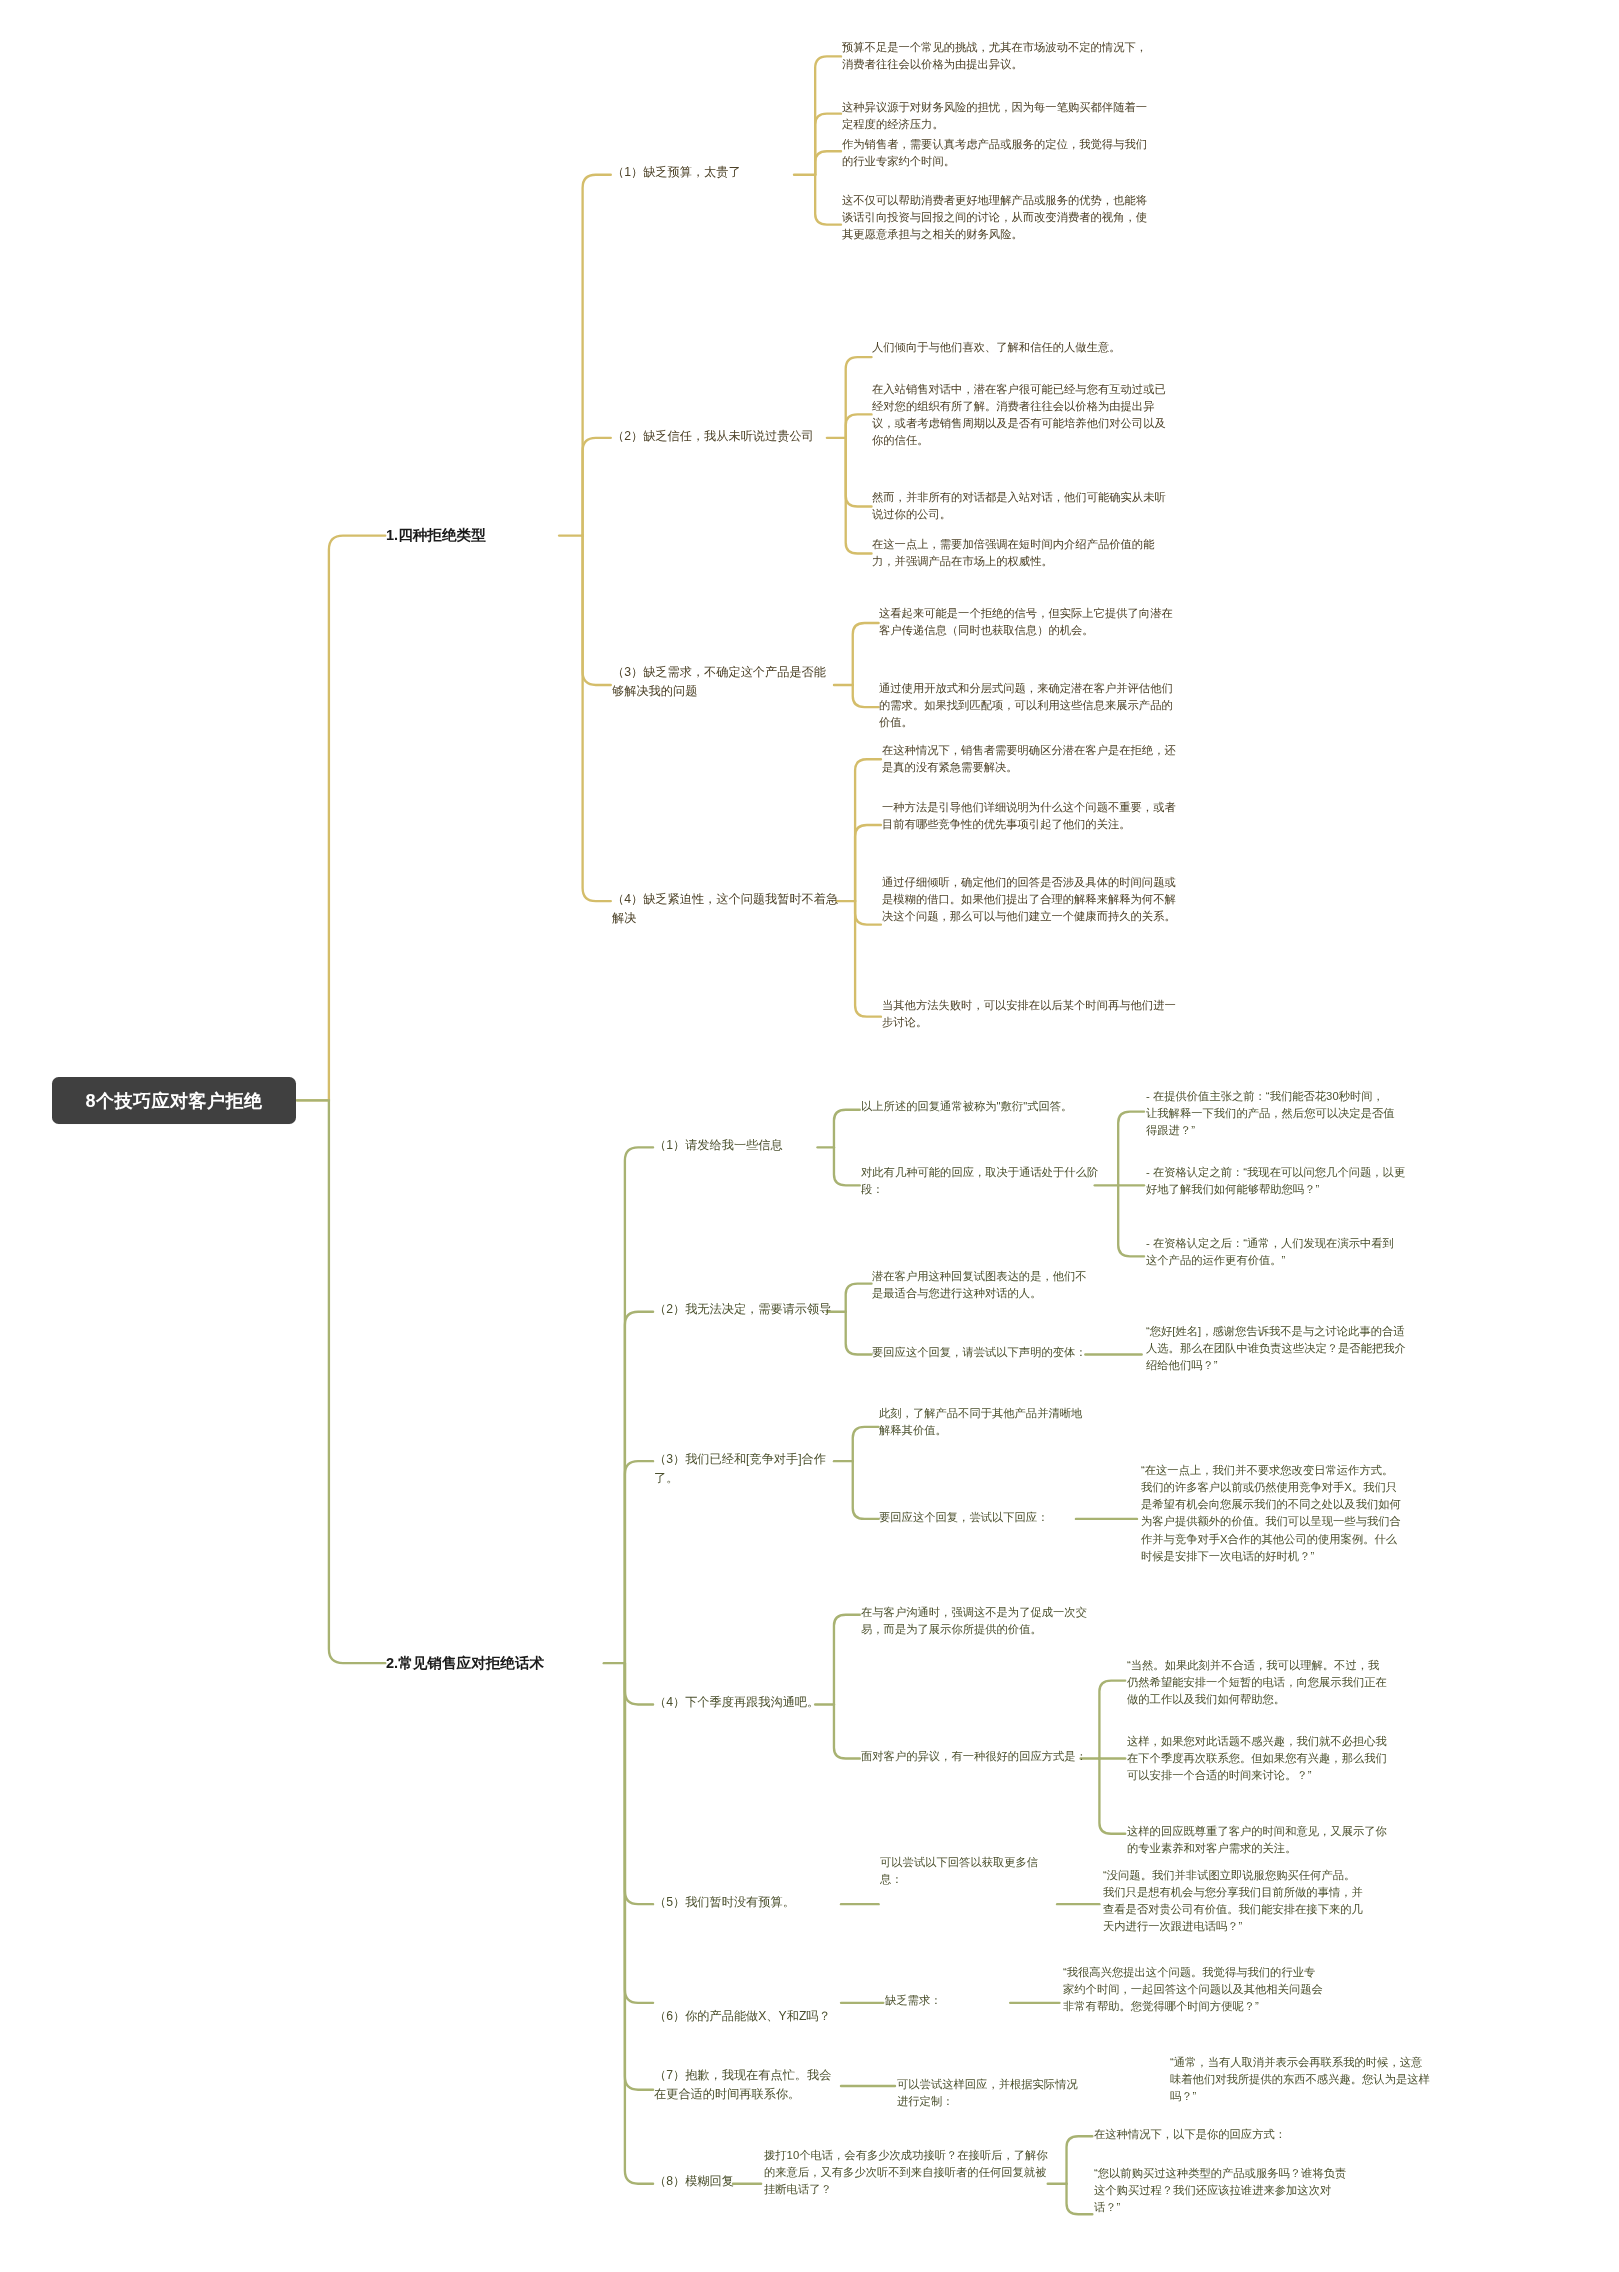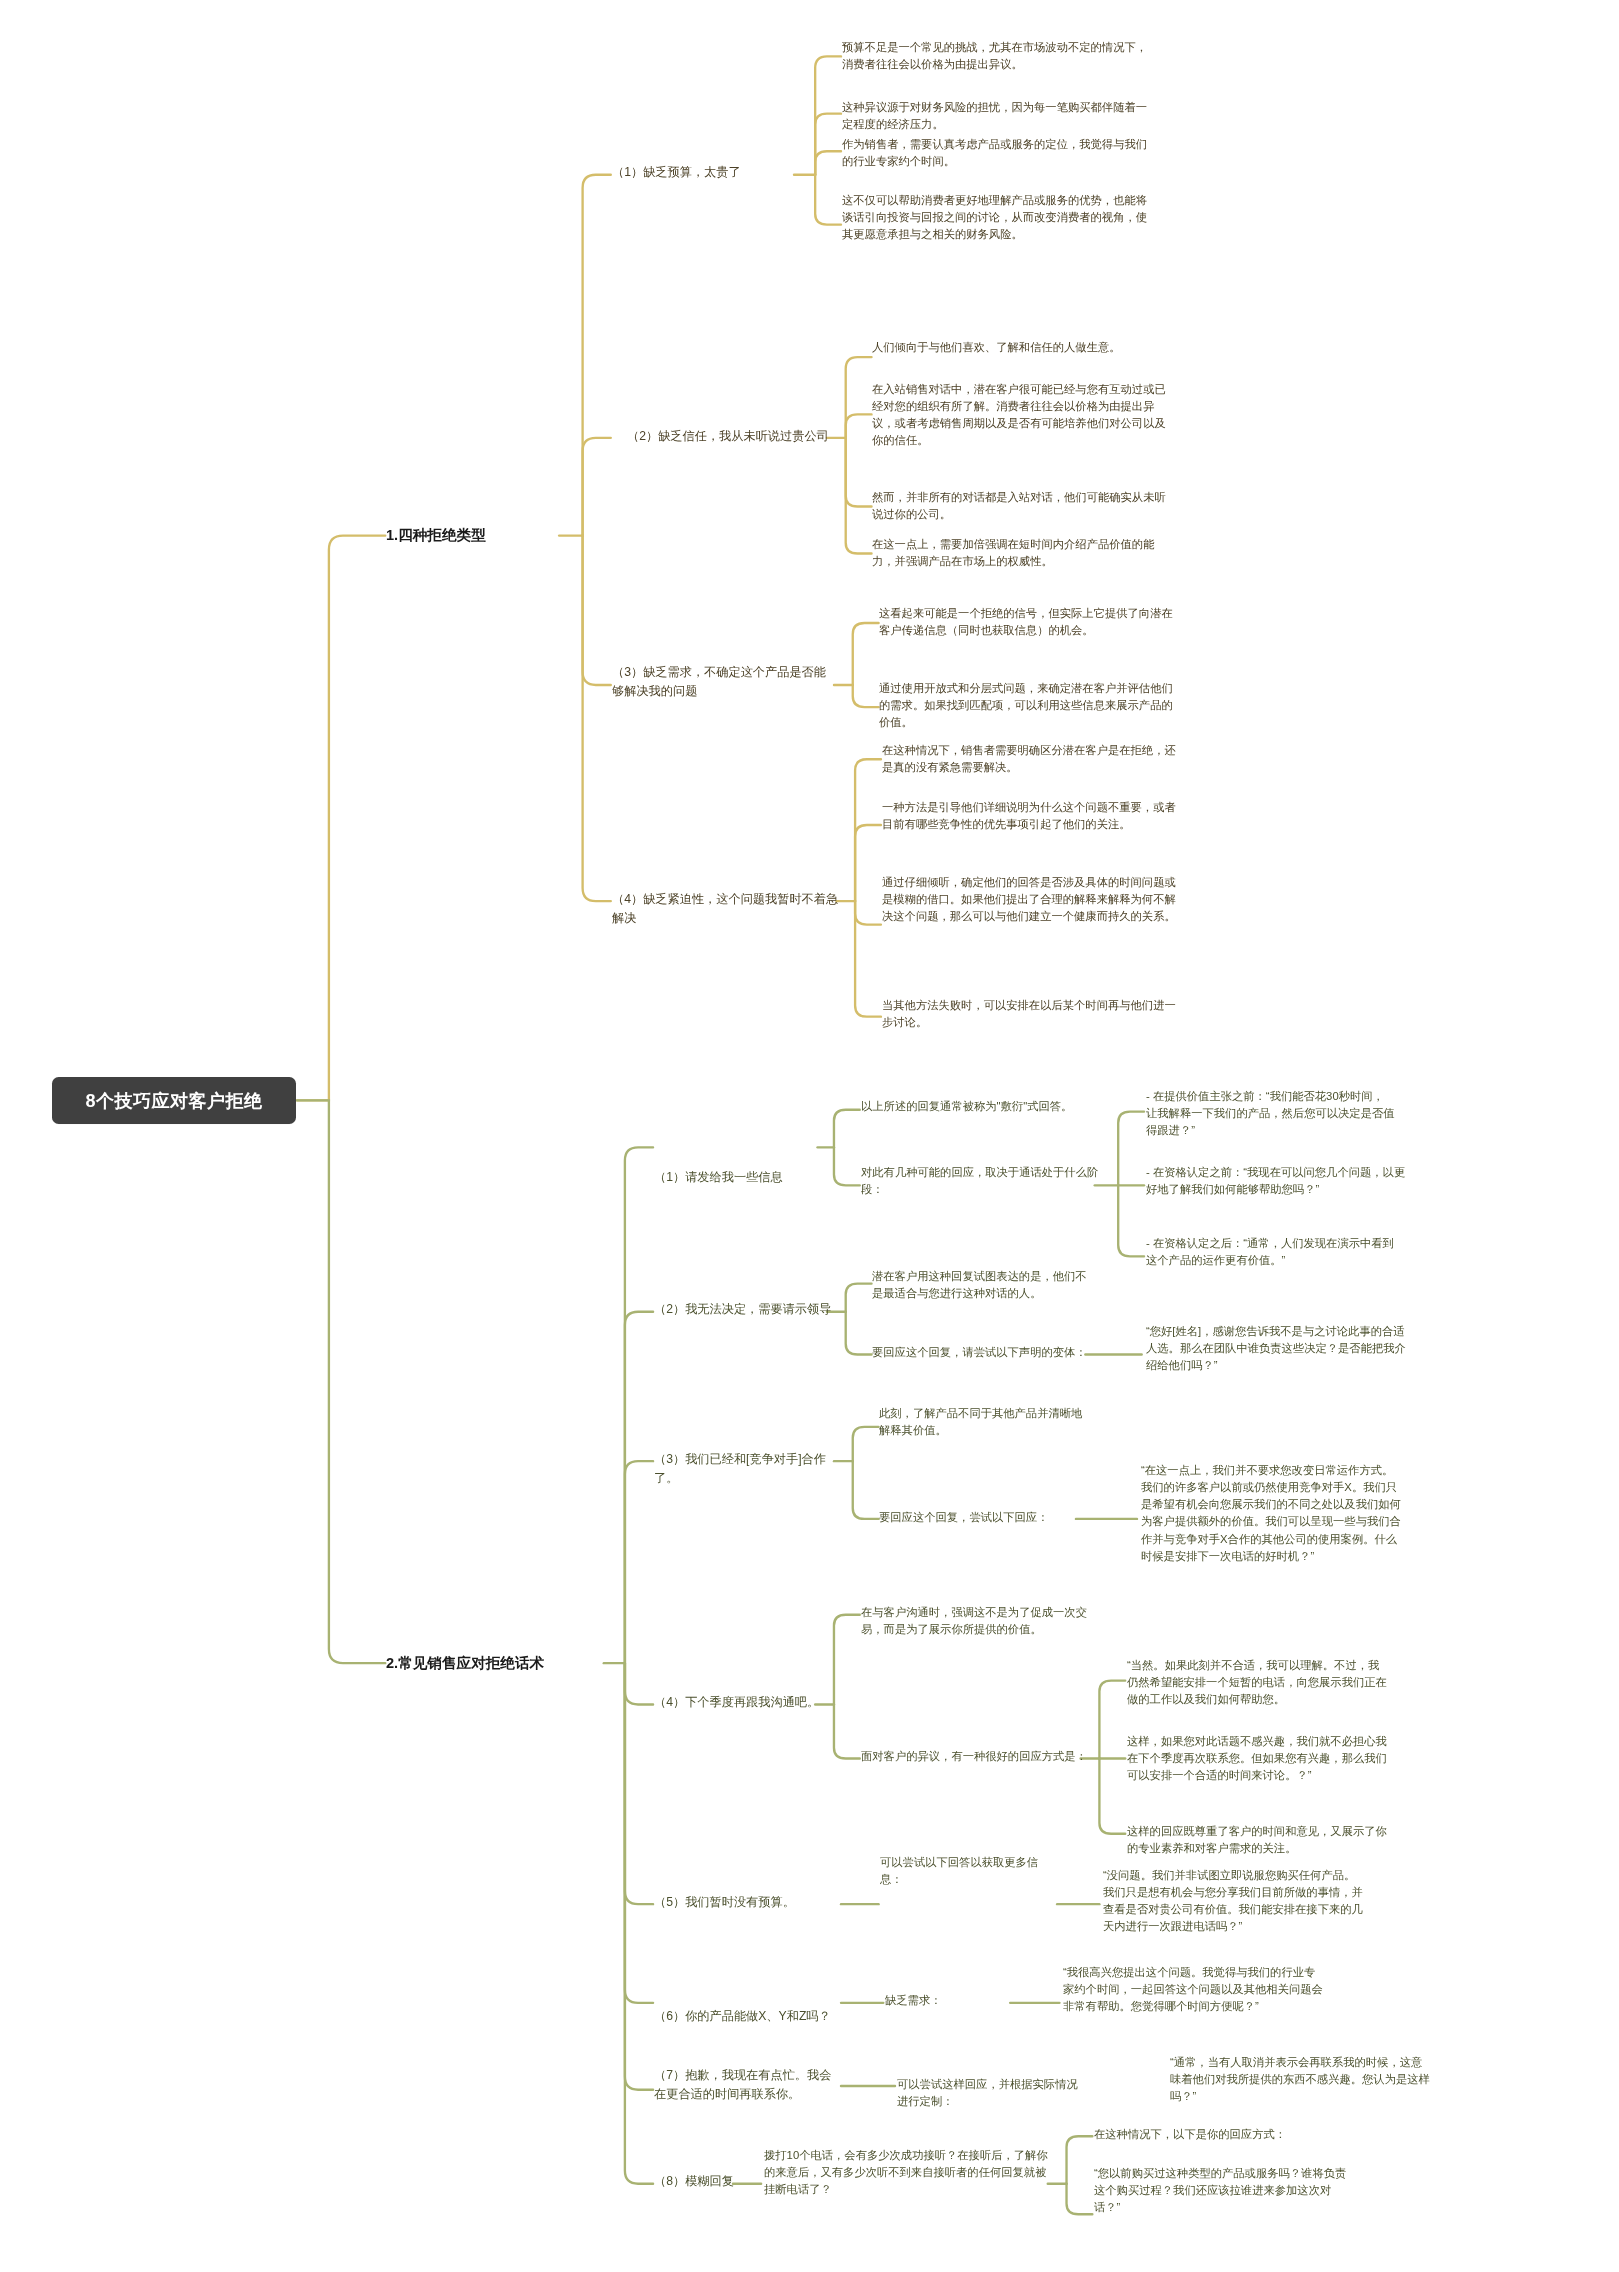--- a/index.html
+++ b/index.html
@@ -154,41 +154,41 @@
 
   <div class="branch-a">
     <div class="node lvl1" style="left:386px; top:524px; width:188px;">1.四种拒绝类型</div>
 
     <div class="node lvl2" style="left:612px; top:163px; width:188px;">（1）缺乏预算，太贵了</div>
     <div class="node lvl3" style="left:842px; top:39px; width:305px;">预算不足是一个常见的挑战，尤其在市场波动不定的情况下，消费者往往会以价格为由提出异议。</div>
     <div class="node lvl3" style="left:842px; top:99px; width:305px;">这种异议源于对财务风险的担忧，因为每一笔购买都伴随着一定程度的经济压力。</div>
     <div class="node lvl3" style="left:842px; top:136px; width:305px;">作为销售者，需要认真考虑产品或服务的定位，我觉得与我们的行业专家约个时间。</div>
     <div class="node lvl3" style="left:842px; top:192px; width:305px;">这不仅可以帮助消费者更好地理解产品或服务的优势，也能将谈话引向投资与回报之间的讨论，从而改变消费者的视角，使其更愿意承担与之相关的财务风险。</div>
 
-    <div class="node lvl2" style="left:612px; top:427px; width:221px;margin-left:15px;">（2）缺乏信任，我从未听说过贵公司</div>
+    <div class="node lvl2" style="left:612px; top:427px; width:221px;">（2）缺乏信任，我从未听说过贵公司</div>
     <div class="node lvl3" style="left:872px; top:339px; width:296px;">人们倾向于与他们喜欢、了解和信任的人做生意。</div>
     <div class="node lvl3" style="left:872px; top:381px; width:296px;">在入站销售对话中，潜在客户很可能已经与您有互动过或已经对您的组织有所了解。消费者往往会以价格为由提出异议，或者考虑销售周期以及是否有可能培养他们对公司以及你的信任。</div>
     <div class="node lvl3" style="left:872px; top:489px; width:296px;">然而，并非所有的对话都是入站对话，他们可能确实从未听说过你的公司。</div>
     <div class="node lvl3" style="left:872px; top:536px; width:296px;">在这一点上，需要加倍强调在短时间内介绍产品价值的能力，并强调产品在市场上的权威性。</div>
 
     <div class="node lvl2" style="left:612px; top:663px; width:225px;">（3）缺乏需求，不确定这个产品是否能够解决我的问题</div>
     <div class="node lvl3" style="left:879px; top:605px; width:301px;">这看起来可能是一个拒绝的信号，但实际上它提供了向潜在客户传递信息（同时也获取信息）的机会。</div>
     <div class="node lvl3" style="left:879px; top:680px; width:301px;">通过使用开放式和分层式问题，来确定潜在客户并评估他们的需求。如果找到匹配项，可以利用这些信息来展示产品的价值。</div>
 
     <div class="node lvl2" style="left:612px; top:890px; width:235px;">（4）缺乏紧迫性，这个问题我暂时不着急解决</div>
     <div class="node lvl3" style="left:882px; top:742px; width:301px;">在这种情况下，销售者需要明确区分潜在客户是在拒绝，还是真的没有紧急需要解决。</div>
     <div class="node lvl3" style="left:882px; top:799px; width:301px;">一种方法是引导他们详细说明为什么这个问题不重要，或者目前有哪些竞争性的优先事项引起了他们的关注。</div>
     <div class="node lvl3" style="left:882px; top:874px; width:301px;">通过仔细倾听，确定他们的回答是否涉及具体的时间问题或是模糊的借口。如果他们提出了合理的解释来解释为何不解决这个问题，那么可以与他们建立一个健康而持久的关系。</div>
     <div class="node lvl3" style="left:882px; top:997px; width:301px;">当其他方法失败时，可以安排在以后某个时间再与他们进一步讨论。</div>
   </div>
 
   <div class="branch-b">
     <div class="node lvl1" style="left:386px; top:1652px; width:225px;">2.常见销售应对拒绝话术</div>
 
-    <div class="node lvl2" style="left:654px; top:1168px; width:164px;">（1）请发给我一些信息</div>
+    <div class="node lvl2" style="left:654px; top:1136px; width:164px;">（1）请发给我一些信息</div>
     <div class="node lvl3" style="left:861px; top:1098px; width:263px;">以上所述的回复通常被称为"敷衍"式回答。</div>
     <div class="node lvl3" style="left:861px; top:1164px; width:240px;">对此有几种可能的回应，取决于通话处于什么阶段：</div>
     <div class="node lvl3 quote" style="left:1146px; top:1088px; width:249px;">- 在提供价值主张之前：“我们能否花30秒时间，让我解释一下我们的产品，然后您可以决定是否值得跟进？”</div>
     <div class="node lvl3 quote" style="left:1146px; top:1164px; width:263px;">- 在资格认定之前：“我现在可以问您几个问题，以更好地了解我们如何能够帮助您吗？”</div>
     <div class="node lvl3 quote" style="left:1146px; top:1235px; width:249px;">- 在资格认定之后：“通常，人们发现在演示中看到这个产品的运作更有价值。”</div>
 
     <div class="node lvl2" style="left:654px; top:1300px; width:179px;">（2）我无法决定，需要请示领导</div>
     <div class="node lvl3" style="left:872px; top:1268px; width:221px;">潜在客户用这种回复试图表达的是，他们不是最适合与您进行这种对话的人。</div>
     <div class="node lvl3" style="left:872px; top:1344px; width:221px;">要回应这个回复，请尝试以下声明的变体：</div>
     <div class="node lvl3 quote" style="left:1146px; top:1323px; width:263px;">“您好[姓名]，感谢您告诉我不是与之讨论此事的合适人选。那么在团队中谁负责这些决定？是否能把我介绍给他们吗？”</div>

